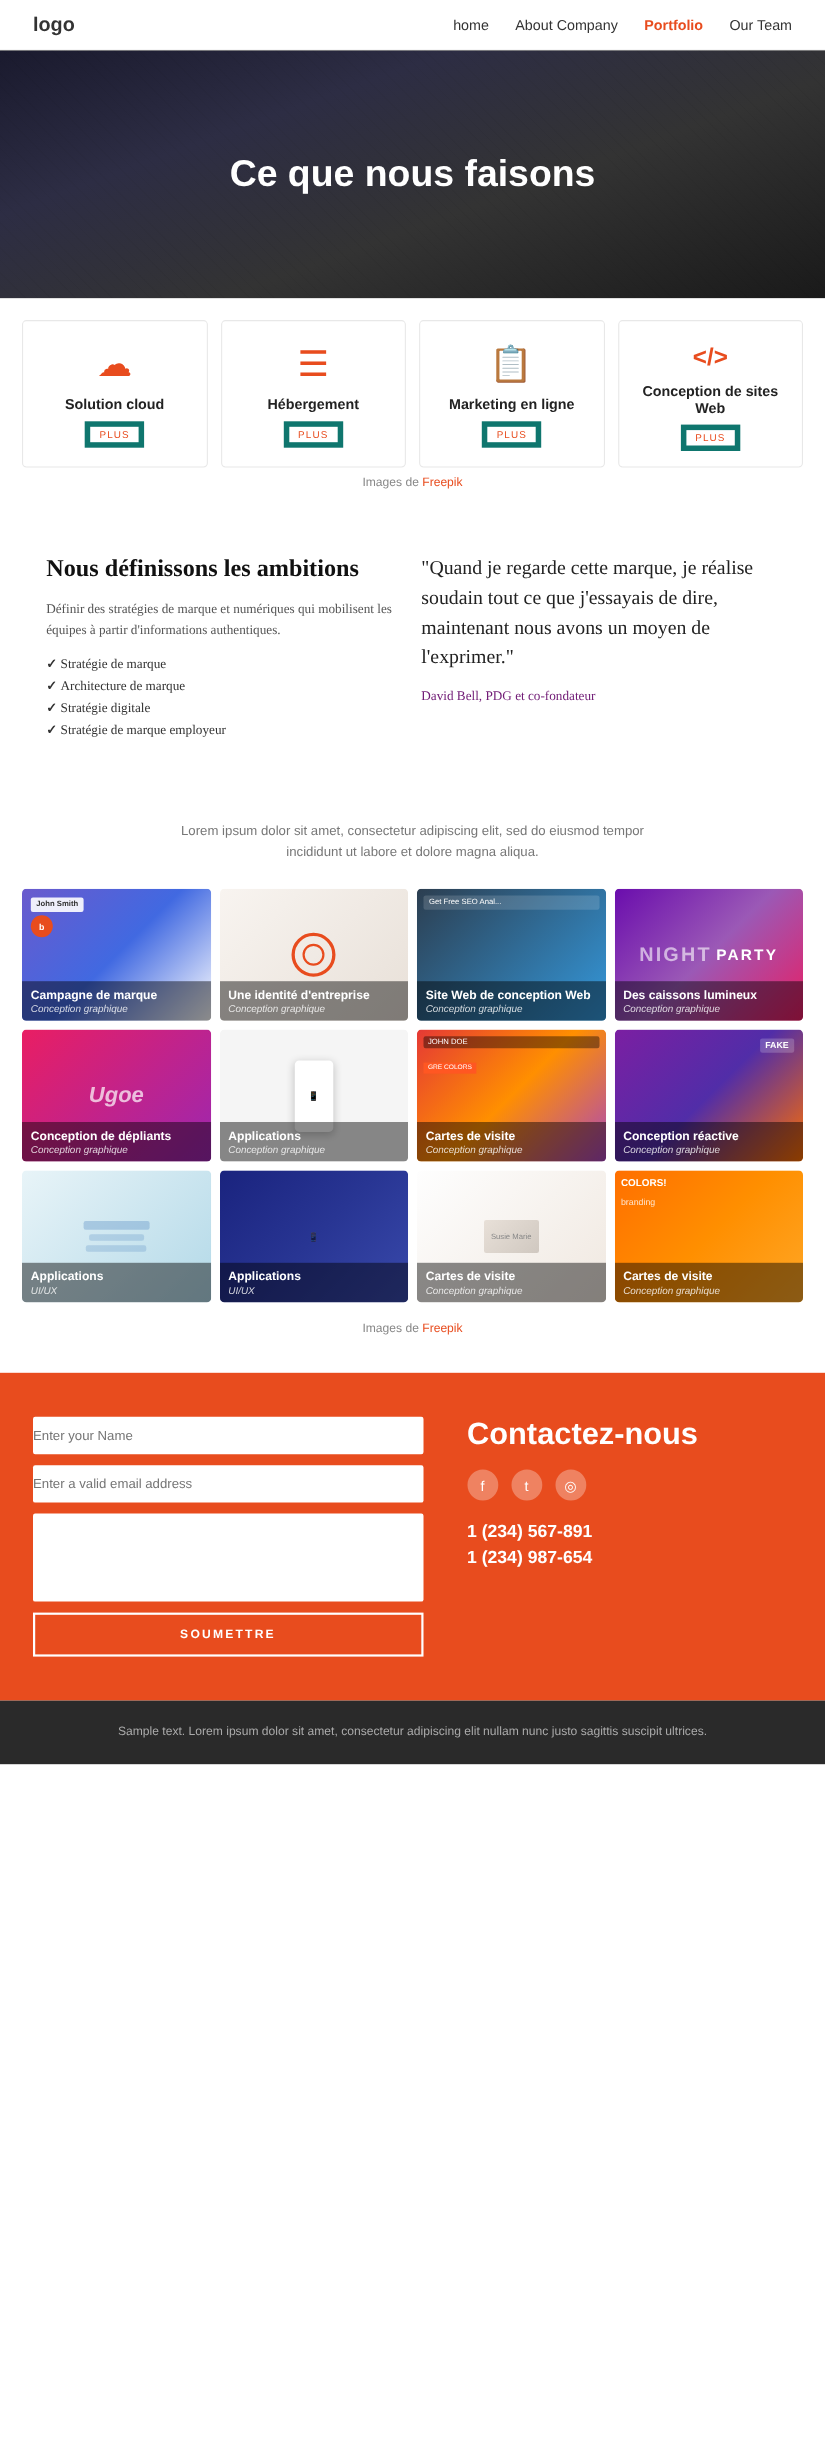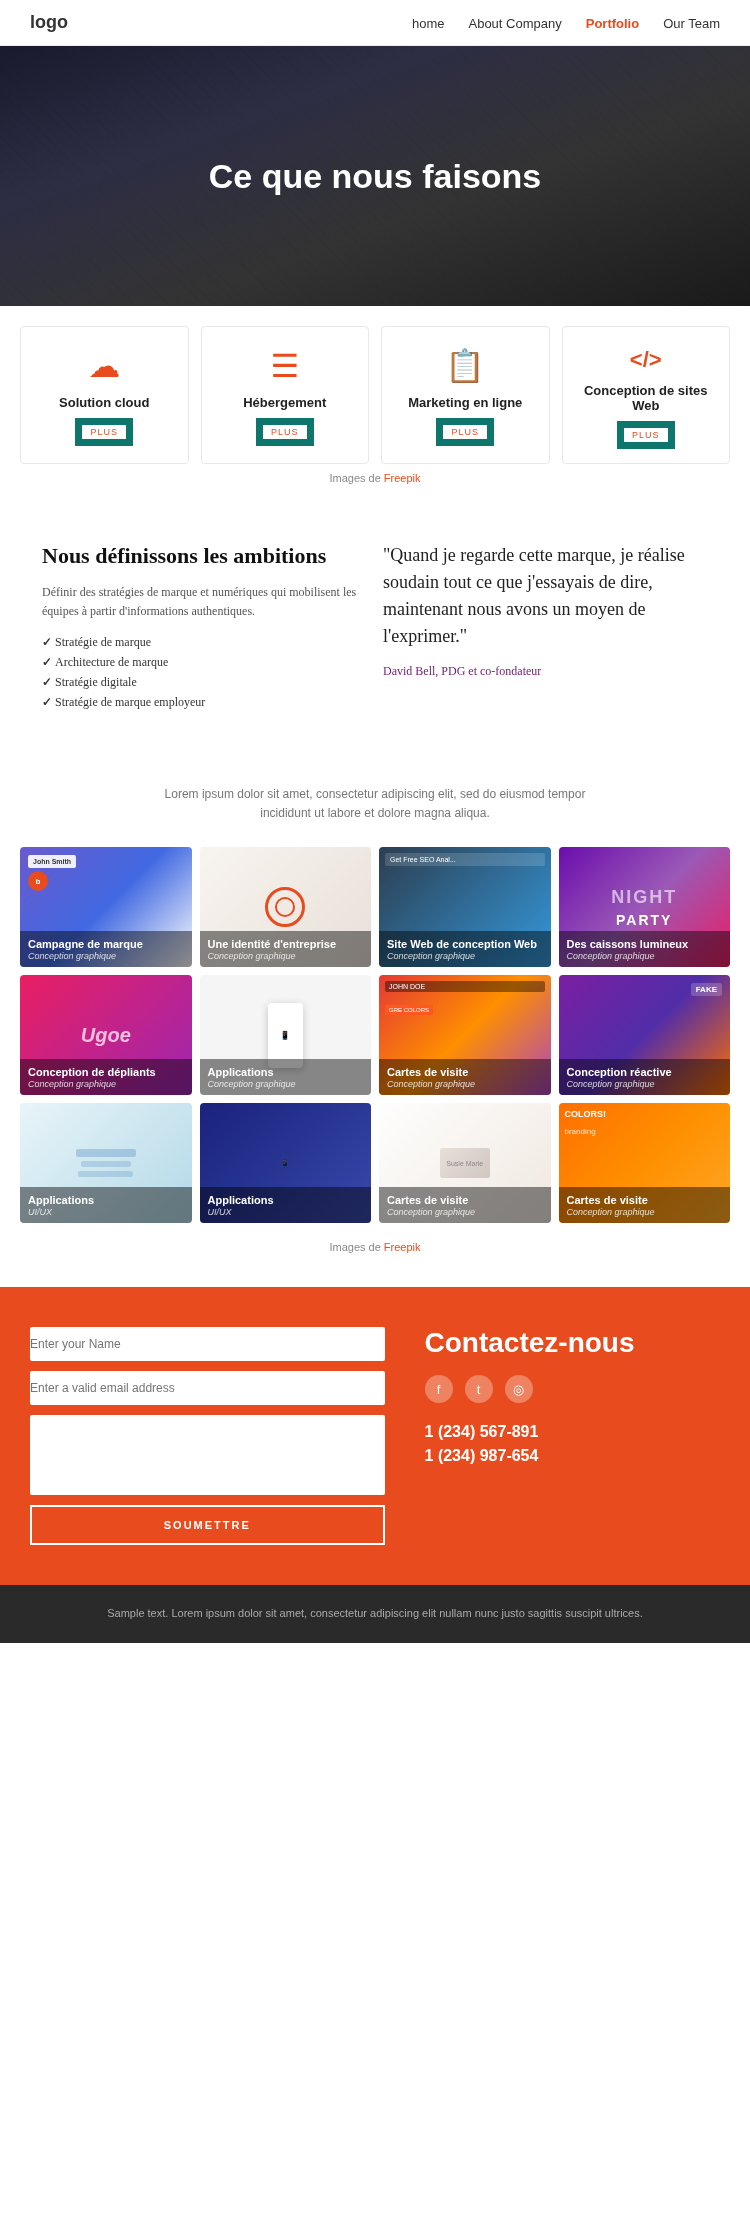--- a/index.html
+++ b/index.html
@@ -10,21 +10,21 @@
       display: flex; align-items: center; justify-content: space-between;
       padding: 12px 30px; background: #fff; border-bottom: 1px solid #eee;
     }
     .logo { font-weight: bold; font-size: 18px; color: #333; }
     .nav-links { display: flex; gap: 24px; list-style: none; }
     .nav-links li a { text-decoration: none; color: #333; font-size: 13px; }
     .nav-links li a.active { color: #e84c1e; font-weight: 600; }
 
     
     .hero {
-      position: relative; height: 260px;
+      position: relative; height: 225px;
       background: linear-gradient(rgba(0,0,0,0.55), rgba(0,0,0,0.55)), #555;
       display: flex; align-items: center; justify-content: center;
       overflow: hidden;
     }
     .hero h1 {
       position: relative; color: #fff; font-size: 34px; font-weight: 700;
       text-align: center; z-index: 1;
     }
 
     
@@ -33,21 +33,21 @@
       display: grid; grid-template-columns: repeat(4, 1fr); gap: 12px;
       padding: 20px 0 0;
     }
     .service-card {
       background: #fff; border: 1px solid #e8e8e8; border-radius: 4px;
       padding: 20px 12px 14px; text-align: center;
     }
     .service-icon { font-size: 32px; color: #e84c1e; margin-bottom: 10px; }
     .service-card h3 { font-size: 13px; font-weight: 700; color: #222; margin-bottom: 8px; }
     .service-card .plus {
-      display: inline-block; border: 7px solid #0f766e; color: #e84c1e;
+      display: inline-block; border: 5px solid #0f766e; color: #e84c1e;
       font-size: 9px; padding: 2px 8px; text-transform: uppercase; letter-spacing: 1px;
     }
     .images-credit { text-align: center; font-size: 11px; color: #888; padding: 8px 0; }
     .images-credit a { color: #e84c1e; text-decoration: none; }
 
     
     .about-section {
       display: flex; gap: 16px; padding: 40px 42px; background: #fff; font-family: Liberation Serif, serif;
     }
     .about-left { flex: 1; }
@@ -244,21 +244,21 @@
           <div style="background:rgba(255,255,255,0.15);border-radius:2px;padding:3px 5px;font-size:7px;color:#fff;">Get Free SEO Anal...</div>
         </div>
       </div>
       <div class="portfolio-caption">
         <h4>Site Web de conception Web</h4>
         <p>Conception graphique</p>
       </div>
     </div>
     <div class="portfolio-item">
       <div class="portfolio-bg p4" style="position:relative;width:100%;height:100%;">
-        <div style="position:absolute;inset:0;display:flex;align-items:center;justify-content:center;flex-direction:column;gap:4px;">
+        <div style="position:absolute;inset:0;display:flex;align-items:center;justify-content:center;flex-direction:row;gap:4px;">
           <div style="color:rgba(255,255,255,0.6);font-size:18px;font-weight:700;letter-spacing:2px;">NIGHT</div>
           <div style="color:#fff;font-size:14px;font-weight:700;letter-spacing:2px;">PARTY</div>
         </div>
       </div>
       <div class="portfolio-caption">
         <h4>Des caissons lumineux</h4>
         <p>Conception graphique</p>
       </div>
     </div>
     <div class="portfolio-item">

